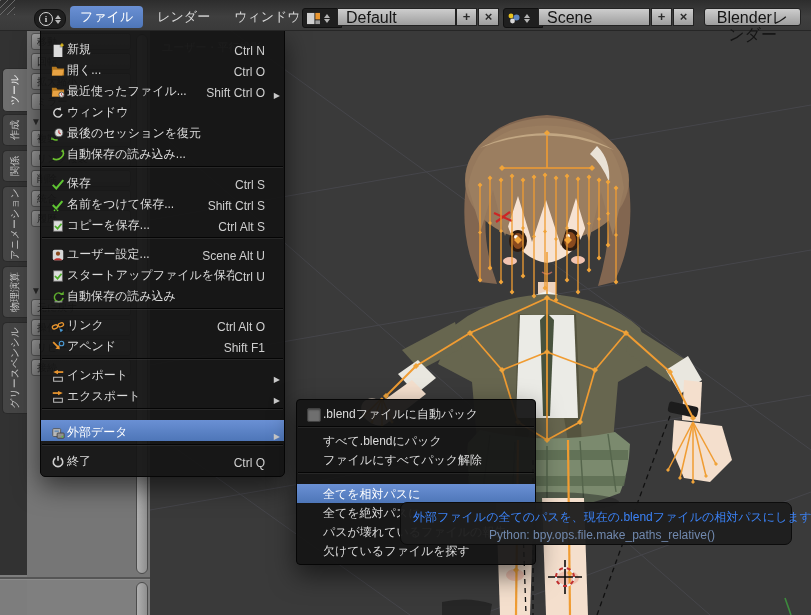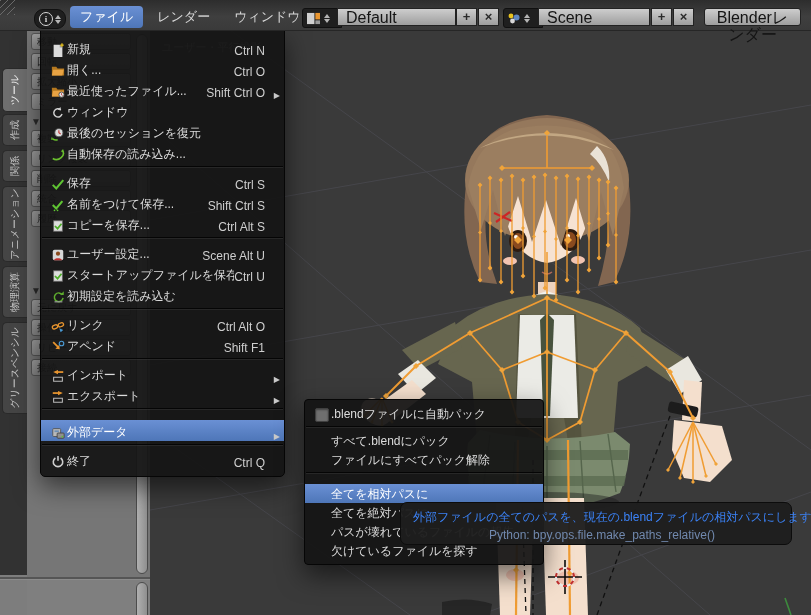--- a/index.html
+++ b/index.html
@@ -46,21 +46,21 @@
            border:1px solid #4c4c4c;box-sizing:border-box;}
   #shelf-div{position:absolute;left:0px;top:577px;width:150px;height:2px;background:#555;border-bottom:1px solid #8b8b8b;z-index:6;}
   #shelf-bottom{position:absolute;left:27px;top:579px;width:123px;height:36px;background:#7f7f7f;z-index:5;}
   
   #viewport{position:absolute;left:150px;top:30px;width:661px;height:585px;background:#3a3a3a;z-index:1;}
   #viewlabel{position:absolute;left:12px;top:10px;font-size:11px;color:#8f8f8f;z-index:2;}
   
   .dropdown{position:absolute;background:rgba(21,21,21,0.94);border:1px solid #060606;
             border-radius:0 0 5px 5px;box-shadow:0 10px 26px rgba(0,0,0,.55);padding:6px 0;box-sizing:border-box;}
   #filemenu{left:40px;top:30px;width:245px;z-index:20;}
-  #extmenu{left:304px;top:399px;width:240px;z-index:22;border-radius:4px;padding:4px 0;}
+  #extmenu{left:296px;top:399px;width:240px;z-index:22;border-radius:4px;padding:4px 0;}
   .mrow{display:flex;align-items:flex-end;height:21px;padding:0 4px 0 8px;}
   #extmenu .mrow{height:19px;}
   .mrow .icon{width:18px;height:16px;display:flex;align-items:center;justify-content:center;flex:none;}
   .mrow .lbl{flex:1;color:#dcdcdc;font-size:12px;white-space:nowrap;overflow:hidden;}
   .mrow .sc{color:#cfcfcf;font-size:12px;margin-right:4px;white-space:nowrap;}
   .mrow .arr{width:11px;color:#c8c8c8;font-size:8px;text-align:right;flex:none;}
   .mrow.hl{background:linear-gradient(#6a90d4,#4e76b8);margin-top:10px;}
   .mrow.hl .lbl{color:#fff;}
   .sep{height:0;border-top:1px solid #050505;border-bottom:1px solid rgba(255,255,255,.07);margin:3px 1px;}
   .chk{width:12px;height:12px;background:#6f6f6f;border:1px solid #404040;border-radius:2px;
@@ -524,21 +524,21 @@
         <span class="arr"></span>
       </div>
       <div class="mrow">
         <span class="icon">
           <svg width="14" height="14" viewBox="0 0 16 16" fill="none">
             <path d="M13 5.5A5 5 0 1 0 13.8 9" stroke="#5fae2e" stroke-width="1.7"></path>
             <path d="M14.6 1.4v4.2h-4.2z" fill="#5fae2e"></path>
             <path d="M4 13.5h9" stroke="#999" stroke-width="1.4"></path>
           </svg>
         </span>
-        <span class="lbl">初期設定を読み込む</span>
+        <span class="lbl">自動保存の読み込み</span>
         <span class="sc"></span>
         <span class="arr"></span>
       </div>
       <div class="sep"></div>
       <div class="mrow">
         <span class="icon">
           <svg width="14" height="14" viewBox="0 0 16 16" fill="none">
             <rect x="1.5" y="7" width="6.2" height="4" rx="2" stroke="#e8952f" stroke-width="1.5" transform="rotate(-22 4.6 9)"></rect>
             <rect x="8.2" y="4.6" width="6.2" height="4" rx="2" stroke="#e8952f" stroke-width="1.5" transform="rotate(-22 11.3 6.6)"></rect>
             <path d="M9.5 10.5l4.5 2-3 2.5z" fill="#4a9ad4"></path>

